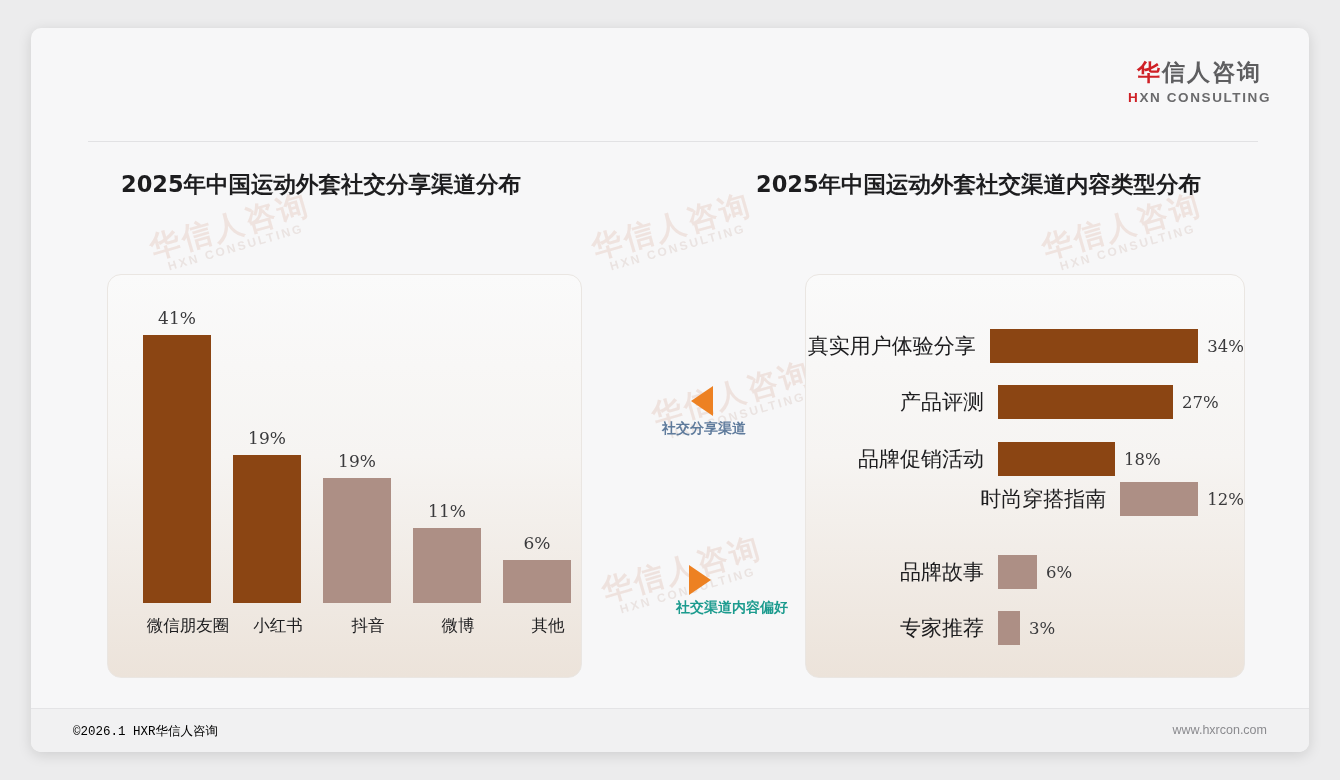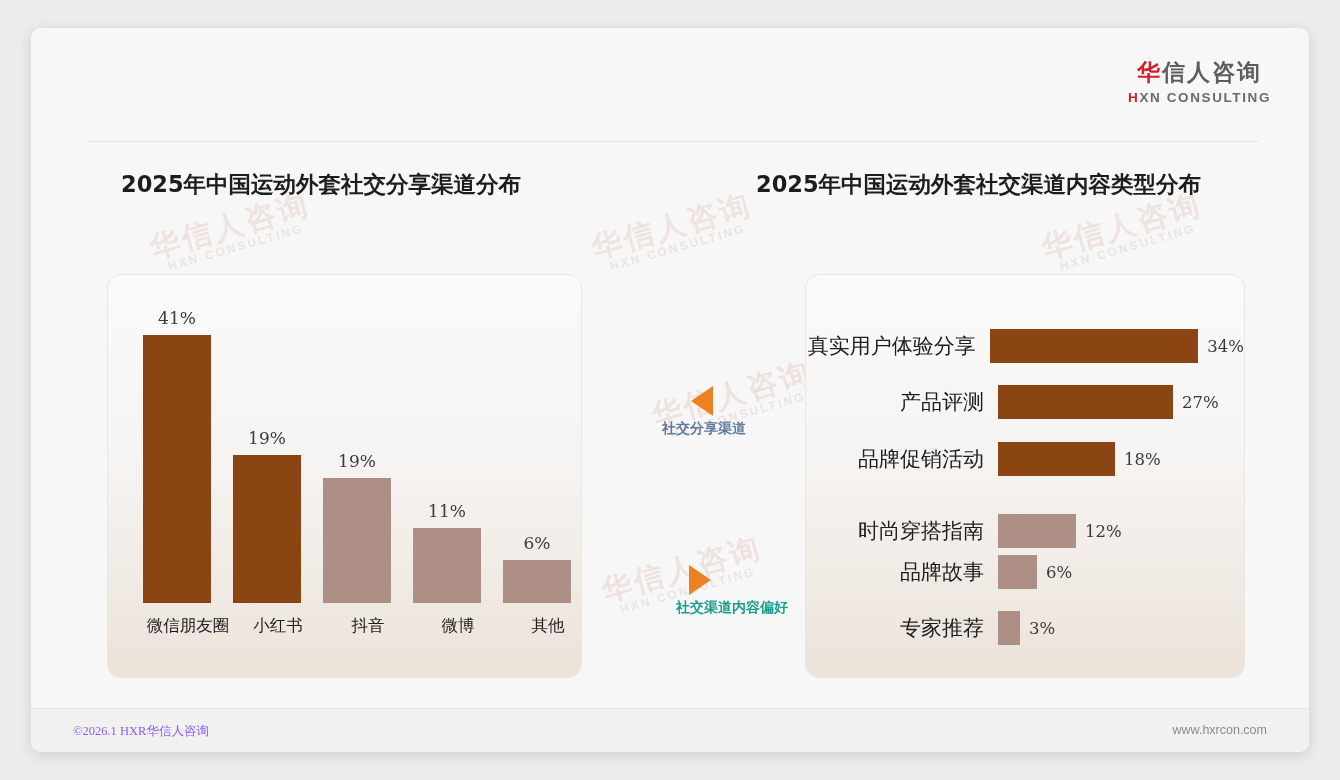--- a/index.html
+++ b/index.html
@@ -199,22 +199,22 @@
     position: absolute;
     left: 0; bottom: 0;
     width: 100%; height: 44px;
     background: #f1f1f2;
     border-top: 1px solid #e4e4e6;
   }
   .copyright {
     position: absolute;
     left: 42px; top: 14px;
     font-size: 12.5px;
-    color: #8b5cf6;
-    font-family: Liberation Serif, serif;
+    color: #000000;
+    font-family: Liberation Mono, monospace;
   }
   .website {
     position: absolute;
     right: 42px; top: 14px;
     font-size: 12.5px;
     color: #8b8b8f;
   }
 
   
   .wm {
@@ -339,21 +339,21 @@
         <div class="hbar-row" style="top: 110px;">
           <div class="hbar-label">产品评测</div>
           <div class="hbar" style="width: 175px; background: rgb(139, 69, 19);"></div>
           <div class="hbar-value">27%</div>
         </div>
         <div class="hbar-row" style="top: 167px;">
           <div class="hbar-label">品牌促销活动</div>
           <div class="hbar" style="width: 117px; background: rgb(139, 69, 19);"></div>
           <div class="hbar-value">18%</div>
         </div>
-        <div class="hbar-row" style="top: 239px;">
+        <div class="hbar-row" style="top: 207px; justify-content: flex-end;">
           <div class="hbar-label">时尚穿搭指南</div>
           <div class="hbar" style="width: 78px; background: rgb(173, 143, 133);"></div>
           <div class="hbar-value">12%</div>
         </div>
         <div class="hbar-row" style="top: 280px;">
           <div class="hbar-label">品牌故事</div>
           <div class="hbar" style="width: 39px; background: rgb(173, 143, 133);"></div>
           <div class="hbar-value">6%</div>
         </div>
         <div class="hbar-row" style="top: 336px;">

